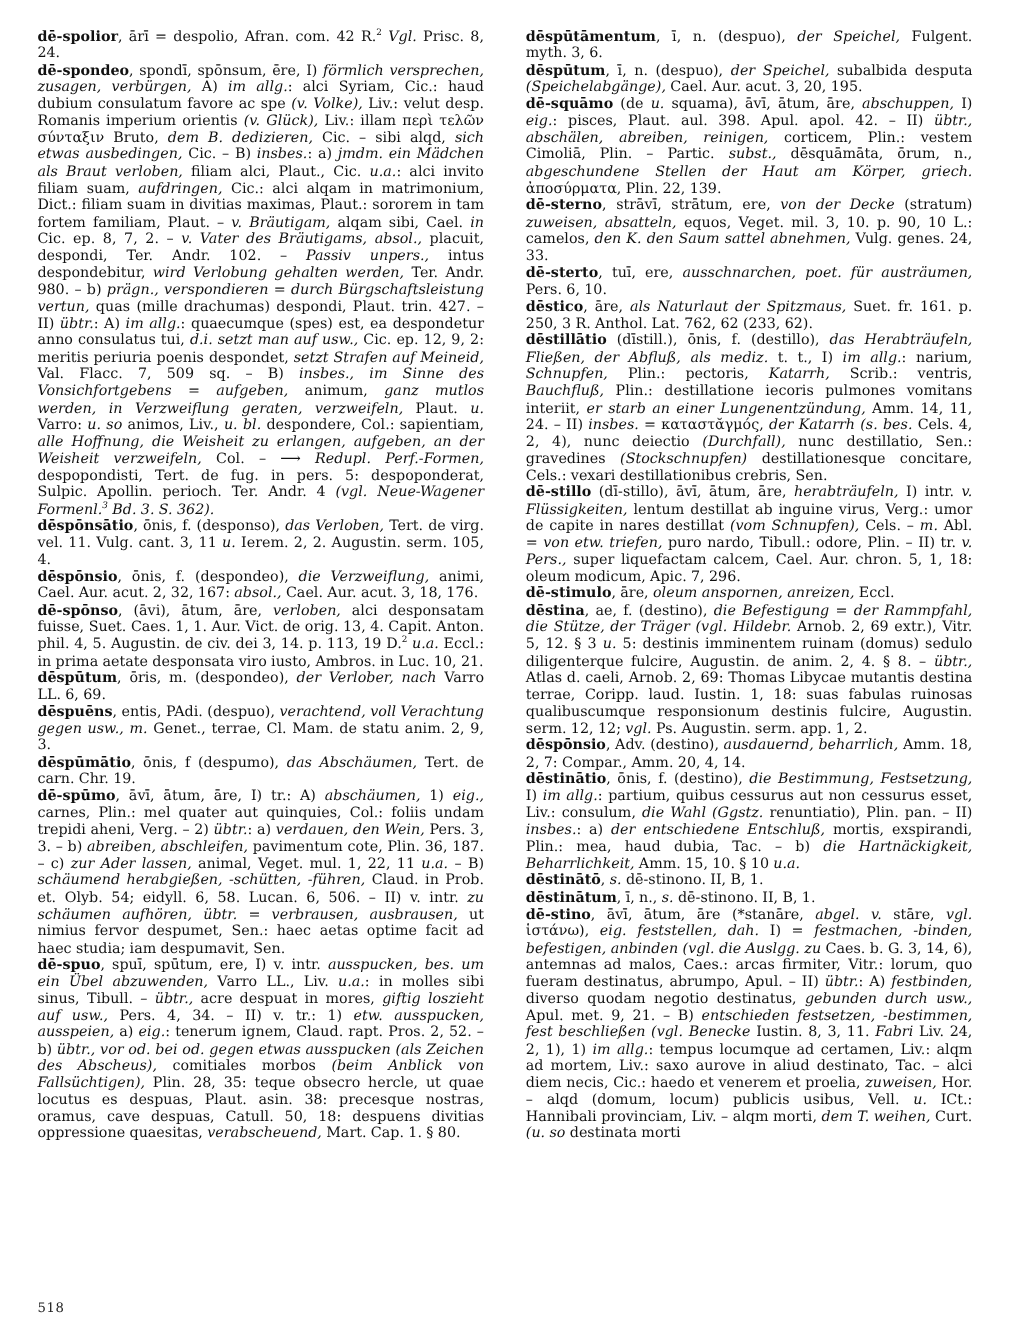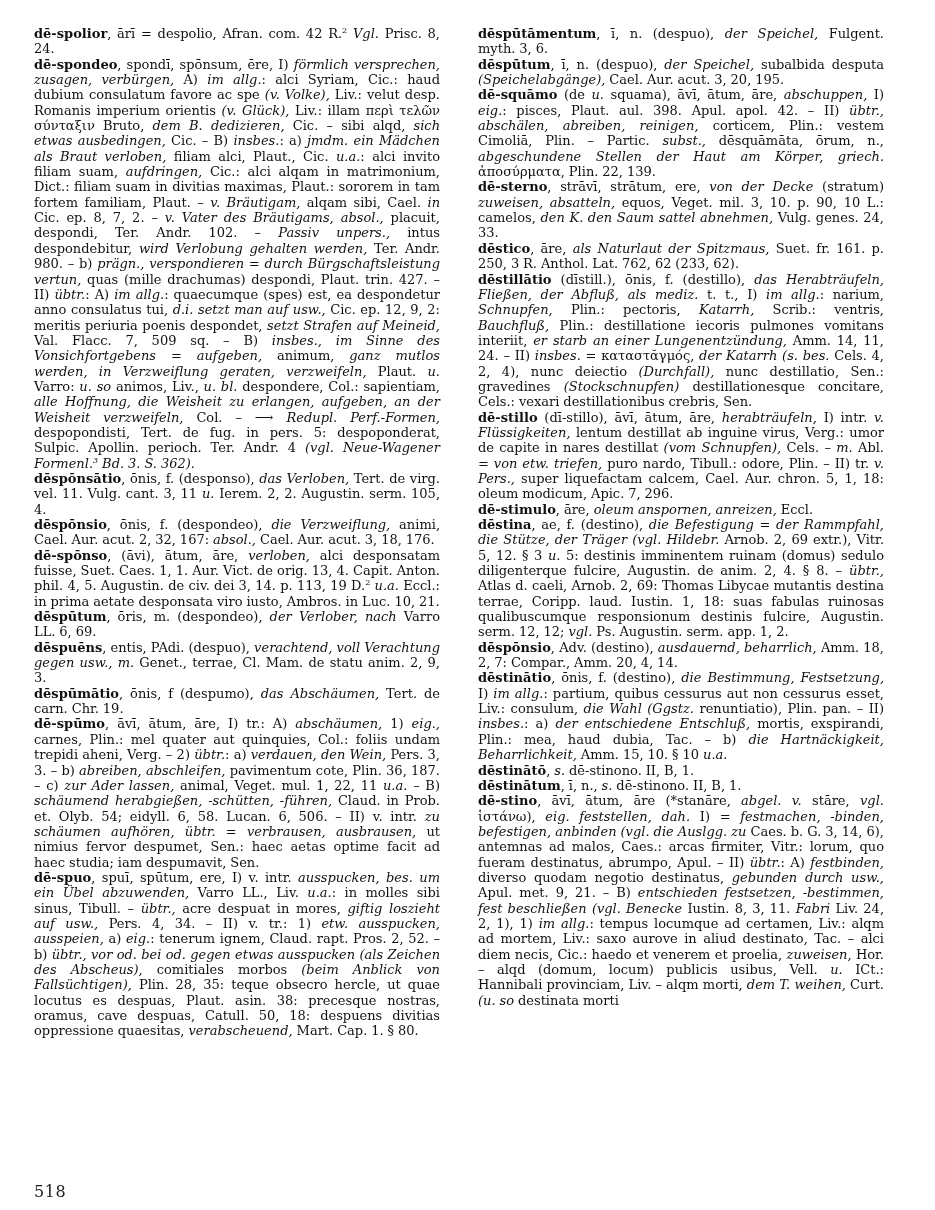--- a/index.html
+++ b/index.html
@@ -57,21 +57,21 @@
   }
   sup {
     font-size: 0.62em;
     vertical-align: super;
     line-height: 0;
   }
   #folio {
     position: absolute;
     left: 34px;
     top: 1182px;
-    font-size: 16px;
+    font-size: 12px;
     letter-spacing: 0.6px;
     color: #222;
     font-family: "DejaVu Serif", "Liberation Serif", serif;
   }
   .entry + .entry { margin-top: 0px; }
 </style>
 </head>
 <body>
 
 <div id="page">
@@ -87,20 +87,21 @@
         <p class="entry"><span class="hw">dēspuēns</span>, entis, PAdi. (despuo), <span class="bi">verachtend, voll Verachtung gegen</span> <span class="it">usw., m.</span> Genet., terrae, Cl. Mam. de statu anim. 2, 9, 3.</p>
         <p class="entry"><span class="hw">dēspūmātio</span>, ōnis, f (despumo), <span class="it">das</span> <span class="bi">Abschäumen,</span> Tert. de carn. Chr. 19.</p>
         <p class="entry"><span class="hw">dē-spūmo</span>, āvī, ātum, āre, I) tr.: A) <span class="bi">abschäumen,</span> 1) <span class="it">eig.,</span> carnes, Plin.: mel quater aut quinquies, Col.: foliis undam trepidi aheni, Verg. – 2) <span class="it">übtr.</span>: a) <span class="bi">verdauen,</span> <span class="it">den Wein,</span> Pers. 3, 3. – b) <span class="bi">abreiben, abschleifen,</span> pavimentum cote, Plin. 36, 187. – c) <span class="bi">zur Ader lassen,</span> animal, Veget. mul. 1, 22, 11 <span class="it">u.a.</span> – B) <span class="bi">schäumend herabgießen, -schütten, -führen,</span> Claud. in Prob. et. Olyb. 54; eidyll. 6, 58. Lucan. 6, 506. – II) v. intr. <span class="bi">zu schäumen aufhören,</span> <span class="it">übtr.</span> = <span class="bi">verbrausen, ausbrausen,</span> ut nimius fervor despumet, Sen.: haec aetas optime facit ad haec studia; iam despumavit, Sen.</p>
         <p class="entry"><span class="hw">dē-spuo</span>, spuī, spūtum, ere, I) v. intr. <span class="bi">ausspucken,</span> <span class="it">bes. um ein Übel abzuwenden,</span> Varro LL., Liv. <span class="it">u.a.</span>: in molles sibi sinus, Tibull. – <span class="it">übtr.,</span> acre despuat in mores, <span class="it">giftig loszieht auf usw.,</span> Pers. 4, 34. – II) v. tr.: 1) <span class="it">etw.</span> <span class="bi">ausspucken, ausspeien,</span> a) <span class="it">eig.</span>: tenerum ignem, Claud. rapt. Pros. 2, 52. – b) <span class="it">übtr., vor od. bei od. gegen etwas</span> <span class="bi">ausspucken</span> <span class="it">(als Zeichen des Abscheus),</span> comitiales morbos <span class="it">(beim Anblick von Fallsüchtigen),</span> Plin. 28, 35: teque obsecro hercle, ut quae locutus es despuas, Plaut. asin. 38: precesque nostras, oramus, cave despuas, Catull. 50, 18: despuens divitias oppressione quaesitas, <span class="it">verabscheuend,</span> Mart. Cap. 1. § 80.</p>
       </div>
     <div class="column" id="col-right">
         <p class="entry"><span class="hw">dēspūtāmentum</span>, ī, n. (despuo), <span class="it">der</span> <span class="bi">Speichel,</span> Fulgent. myth. 3, 6.</p>
         <p class="entry"><span class="hw">dēspūtum</span>, ī, n. (despuo), <span class="it">der</span> <span class="bi">Speichel,</span> subalbida desputa <span class="it">(Speichelabgänge),</span> Cael. Aur. acut. 3, 20, 195.</p>
         <p class="entry"><span class="hw">dē-squāmo</span> (de <span class="it">u.</span> squama), āvī, ātum, āre, <span class="bi">abschuppen,</span> I) <span class="it">eig.</span>: pisces, Plaut. aul. 398. Apul. apol. 42. – II) <span class="it">übtr.,</span> <span class="bi">abschälen, abreiben, reinigen,</span> corticem, Plin.: vestem Cimoliā, Plin. – Partic. <span class="it">subst.,</span> dēsquāmāta, ōrum, n., <span class="bi">abgeschundene Stellen der Haut</span> <span class="it">am Körper, griech.</span> ἀποσύρματα, Plin. 22, 139.</p>
         <p class="entry"><span class="hw">dē-sterno</span>, strāvī, strātum, ere, <span class="it">von der Decke</span> (stratum) <span class="it">zuweisen,</span> <span class="bi">absatteln,</span> equos, Veget. mil. 3, 10. p. 90, 10 L.: camelos, <span class="it">den K. den Saum sattel abnehmen,</span> Vulg. genes. 24, 33.</p>
+        <p class="entry"><span class="hw">dē-sterto</span>, tuī, ere, <span class="bi">ausschnarchen,</span> <span class="it">poet. für</span> <span class="bi">austräumen,</span> Pers. 6, 10.</p>
         <p class="entry"><span class="hw">dēstico</span>, āre, <span class="it">als Naturlaut der Spitzmaus,</span> Suet. fr. 161. p. 250, 3 R. Anthol. Lat. 762, 62 (233, 62).</p>
         <p class="entry"><span class="hw">dēstillātio</span> (dīstill.), ōnis, f. (destillo), <span class="it">das Herabträufeln,</span> <span class="bi">Fließen,</span> <span class="it">der</span> <span class="bi">Abfluß,</span> <span class="it">als mediz.</span> t. t., I) <span class="it">im allg.</span>: narium, <span class="it">Schnupfen,</span> Plin.: pectoris, <span class="it">Katarrh,</span> Scrib.: ventris, <span class="it">Bauchfluß,</span> Plin.: destillatione iecoris pulmones vomitans interiit, <span class="it">er starb an einer Lungenentzündung,</span> Amm. 14, 11, 24. – II) <span class="it">insbes.</span> = καταστᾰγμός, <span class="it">der</span> <span class="bi">Katarrh</span> <span class="it">(s. bes.</span> Cels. 4, 2, 4), nunc deiectio <span class="it">(Durchfall),</span> nunc destillatio, Sen.: gravedines <span class="it">(Stockschnupfen)</span> destillationesque concitare, Cels.: vexari destillationibus crebris, Sen.</p>
         <p class="entry"><span class="hw">dē-stillo</span> (dī-stillo), āvī, ātum, āre, <span class="bi">herabträufeln,</span> I) intr. <span class="it">v. Flüssigkeiten,</span> lentum destillat ab inguine virus, Verg.: umor de capite in nares destillat <span class="it">(vom Schnupfen),</span> Cels. – <span class="it">m.</span> Abl. = <span class="bi">von etw. triefen,</span> puro nardo, Tibull.: odore, Plin. – II) tr. <span class="it">v. Pers.,</span> super liquefactam calcem, Cael. Aur. chron. 5, 1, 18: oleum modicum, Apic. 7, 296.</p>
         <p class="entry"><span class="hw">dē-stimulo</span>, āre, <span class="bi">oleum anspornen, anreizen,</span> Eccl.</p>
         <p class="entry"><span class="hw">dēstina</span>, ae, f. (destino), <span class="it">die</span> <span class="bi">Befestigung</span> = <span class="it">der</span> <span class="bi">Rammpfahl, die Stütze,</span> <span class="it">der</span> <span class="bi">Träger</span> <span class="it">(vgl. Hildebr.</span> Arnob. 2, 69 extr.), Vitr. 5, 12. § 3 <span class="it">u.</span> 5: destinis imminentem ruinam (domus) sedulo diligenterque fulcire, Augustin. de anim. 2, 4. § 8. – <span class="it">übtr.,</span> Atlas d. caeli, Arnob. 2, 69: Thomas Libycae mutantis destina terrae, Coripp. laud. Iustin. 1, 18: suas fabulas ruinosas qualibuscumque responsionum destinis fulcire, Augustin. serm. 12, 12; <span class="it">vgl.</span> Ps. Augustin. serm. app. 1, 2.</p>
         <p class="entry"><span class="hw">dēspōnsio</span>, Adv. (destino), <span class="bi">ausdauernd, beharrlich,</span> Amm. 18, 2, 7: Compar., Amm. 20, 4, 14.</p>
         <p class="entry"><span class="hw">dēstinātio</span>, ōnis, f. (destino), <span class="it">die</span> <span class="bi">Bestimmung, Festsetzung,</span> I) <span class="it">im allg.</span>: partium, quibus cessurus aut non cessurus esset, Liv.: consulum, <span class="it">die Wahl (Ggstz.</span> renuntiatio), Plin. pan. – II) <span class="it">insbes.</span>: a) <span class="it">der entschiedene</span> <span class="bi">Entschluß,</span> mortis, exspirandi, Plin.: mea, haud dubia, Tac. – b) <span class="it">die</span> <span class="bi">Hartnäckigkeit, Beharrlichkeit,</span> Amm. 15, 10. § 10 <span class="it">u.a.</span></p>
         <p class="entry"><span class="hw">dēstinātō</span>, <span class="it">s.</span> dē-stinono. II, B, 1.</p>
         <p class="entry"><span class="hw">dēstinātum</span>, ī, n., <span class="it">s.</span> dē-stinono. II, B, 1.</p>
         <p class="entry"><span class="hw">dē-stino</span>, āvī, ātum, āre (*stanāre, <span class="it">abgel. v.</span> stāre, <span class="it">vgl.</span> ἱστάνω), <span class="it">eig. feststellen, dah.</span> I) = <span class="bi">festmachen, -binden, befestigen, anbinden</span> <span class="it">(vgl. die Auslgg. zu</span> Caes. b. G. 3, 14, 6), antemnas ad malos, Caes.: arcas firmiter, Vitr.: lorum, quo fueram destinatus, abrumpo, Apul. – II) <span class="it">übtr.</span>: A) <span class="bi">festbinden,</span> diverso quodam negotio destinatus, <span class="it">gebunden durch usw.,</span> Apul. met. 9, 21. – B) <span class="it">entschieden</span> <span class="bi">festsetzen, -bestimmen, fest beschließen</span> <span class="it">(vgl. Benecke</span> Iustin. 8, 3, 11. <span class="it">Fabri</span> Liv. 24, 2, 1), 1) <span class="it">im allg.</span>: tempus locumque ad certamen, Liv.: alqm ad mortem, Liv.: saxo aurove in aliud destinato, Tac. – alci diem necis, Cic.: haedo et venerem et proelia, <span class="it">zuweisen,</span> Hor. – alqd (domum, locum) publicis usibus, Vell. <span class="it">u.</span> ICt.: Hannibali provinciam, Liv. – alqm morti, <span class="it">dem T. weihen,</span> Curt. <span class="it">(u. so</span> destinata morti</p>

